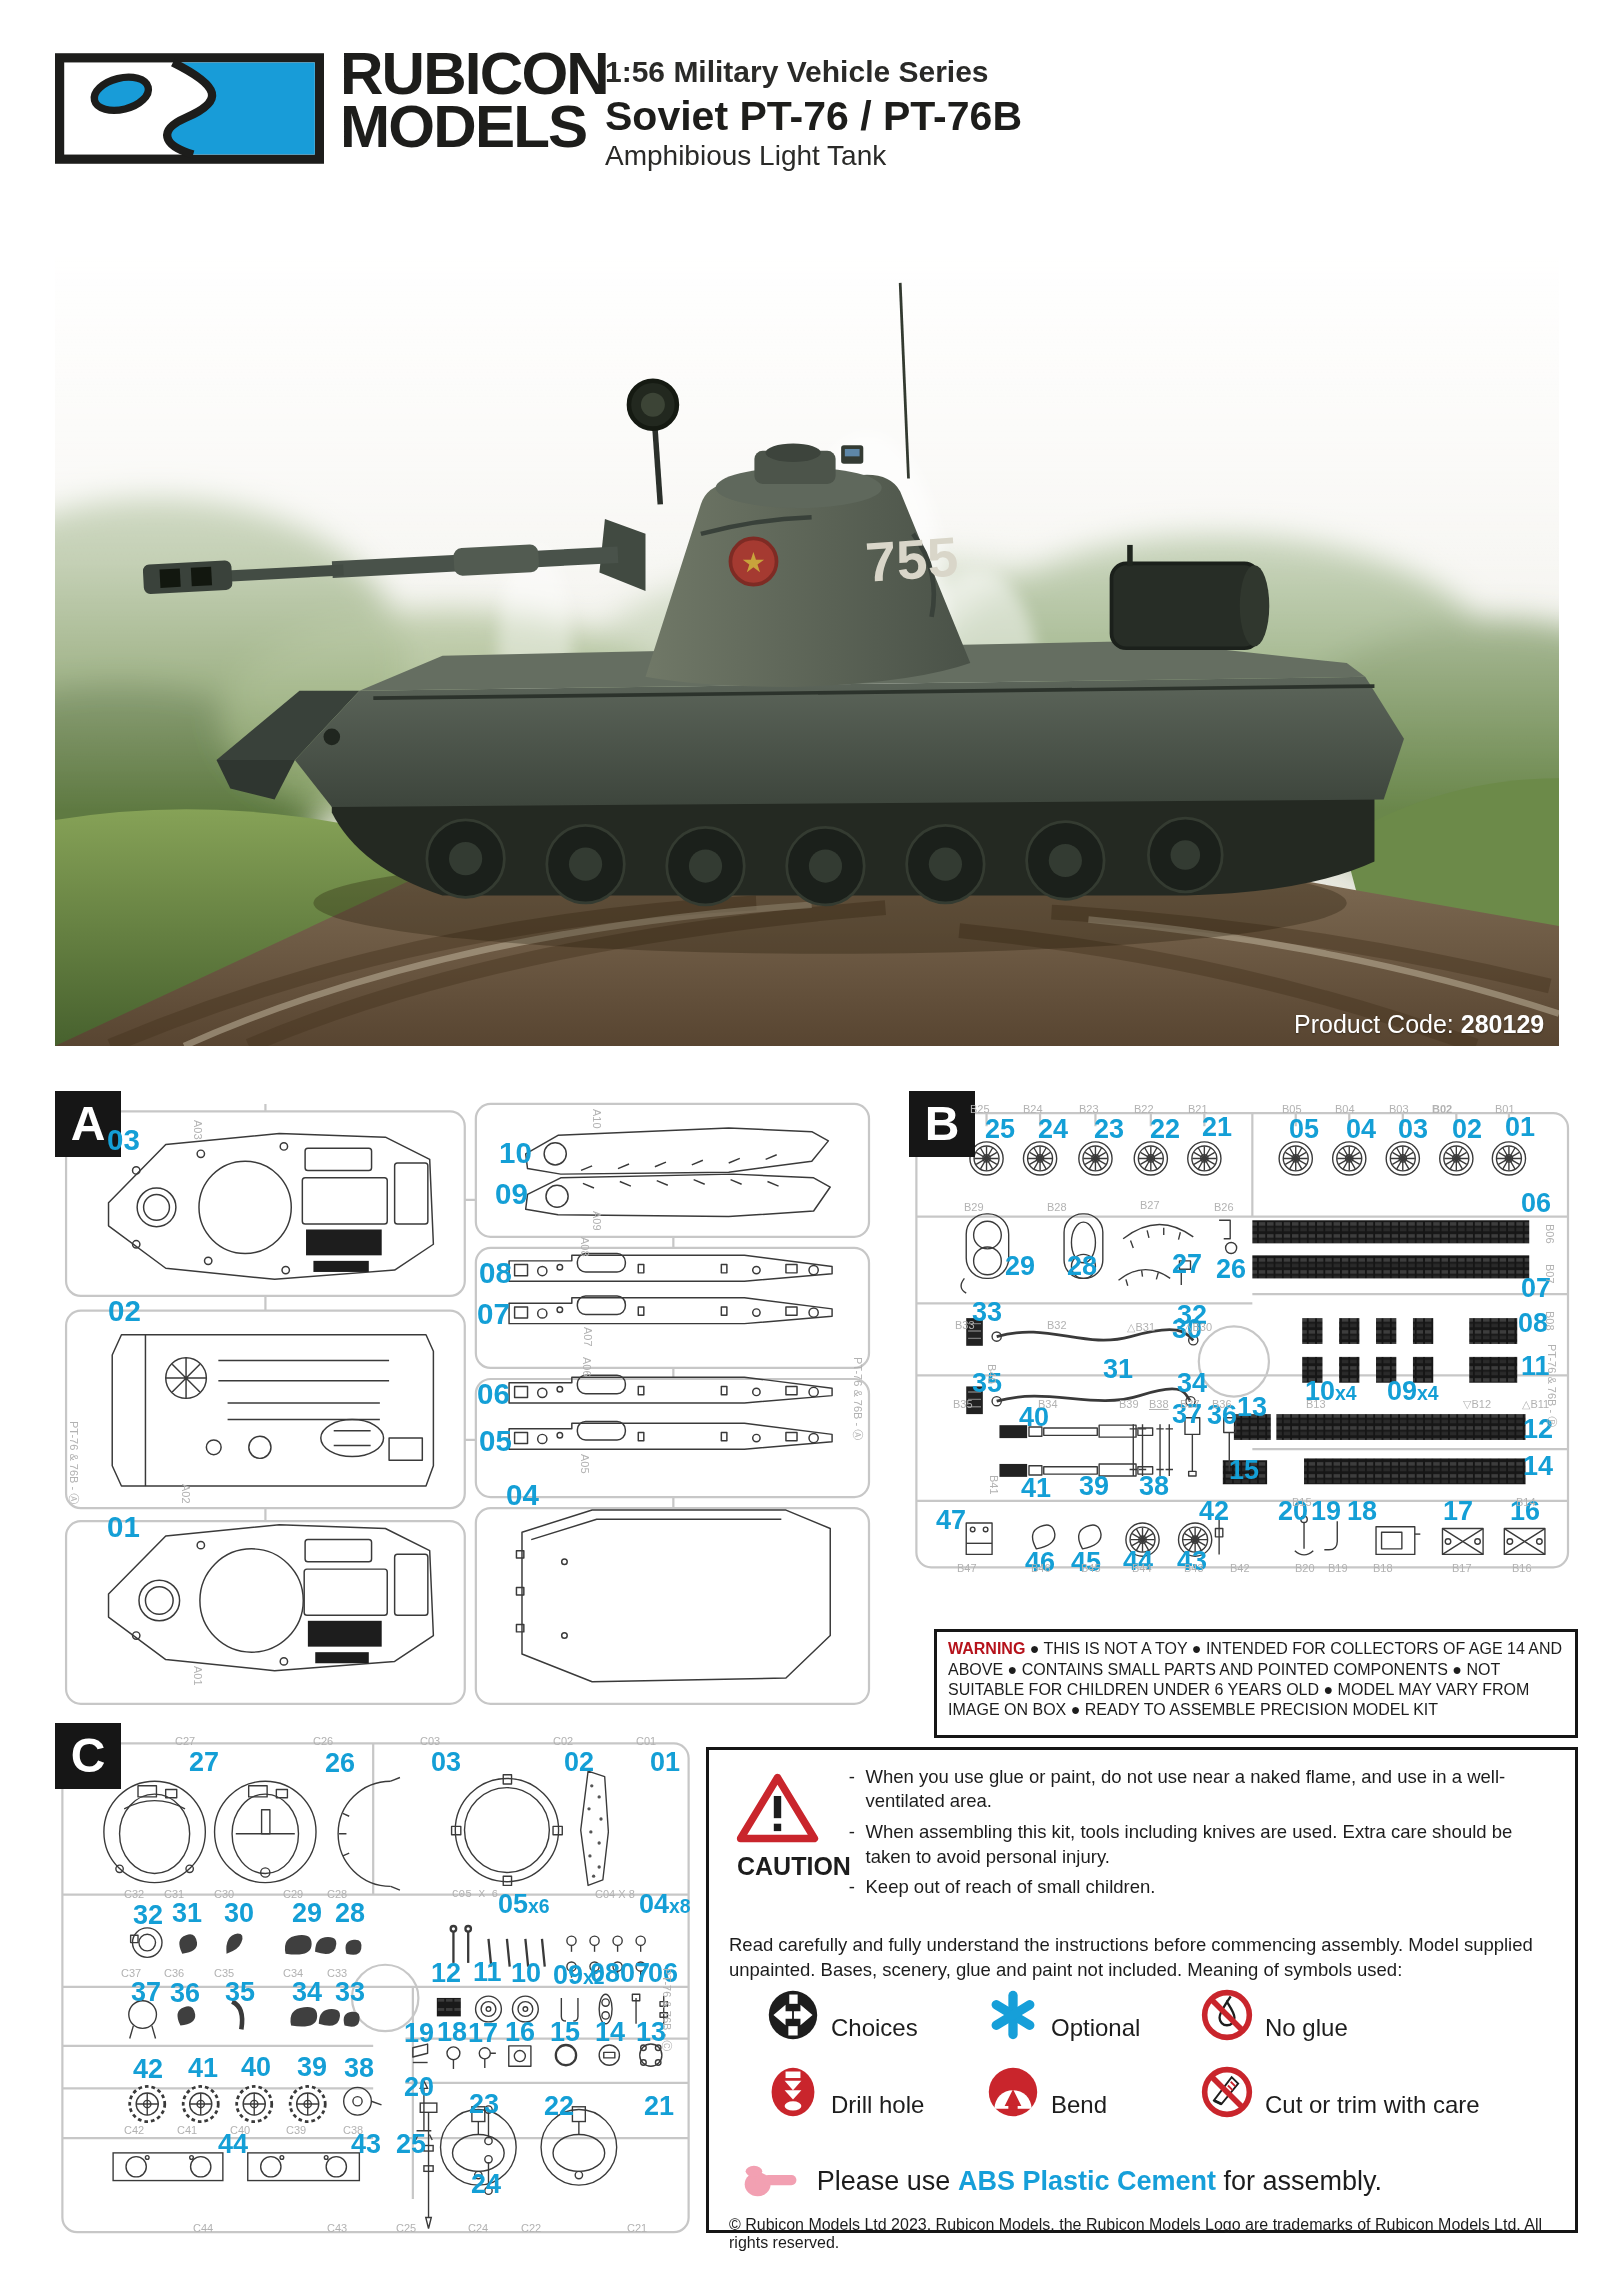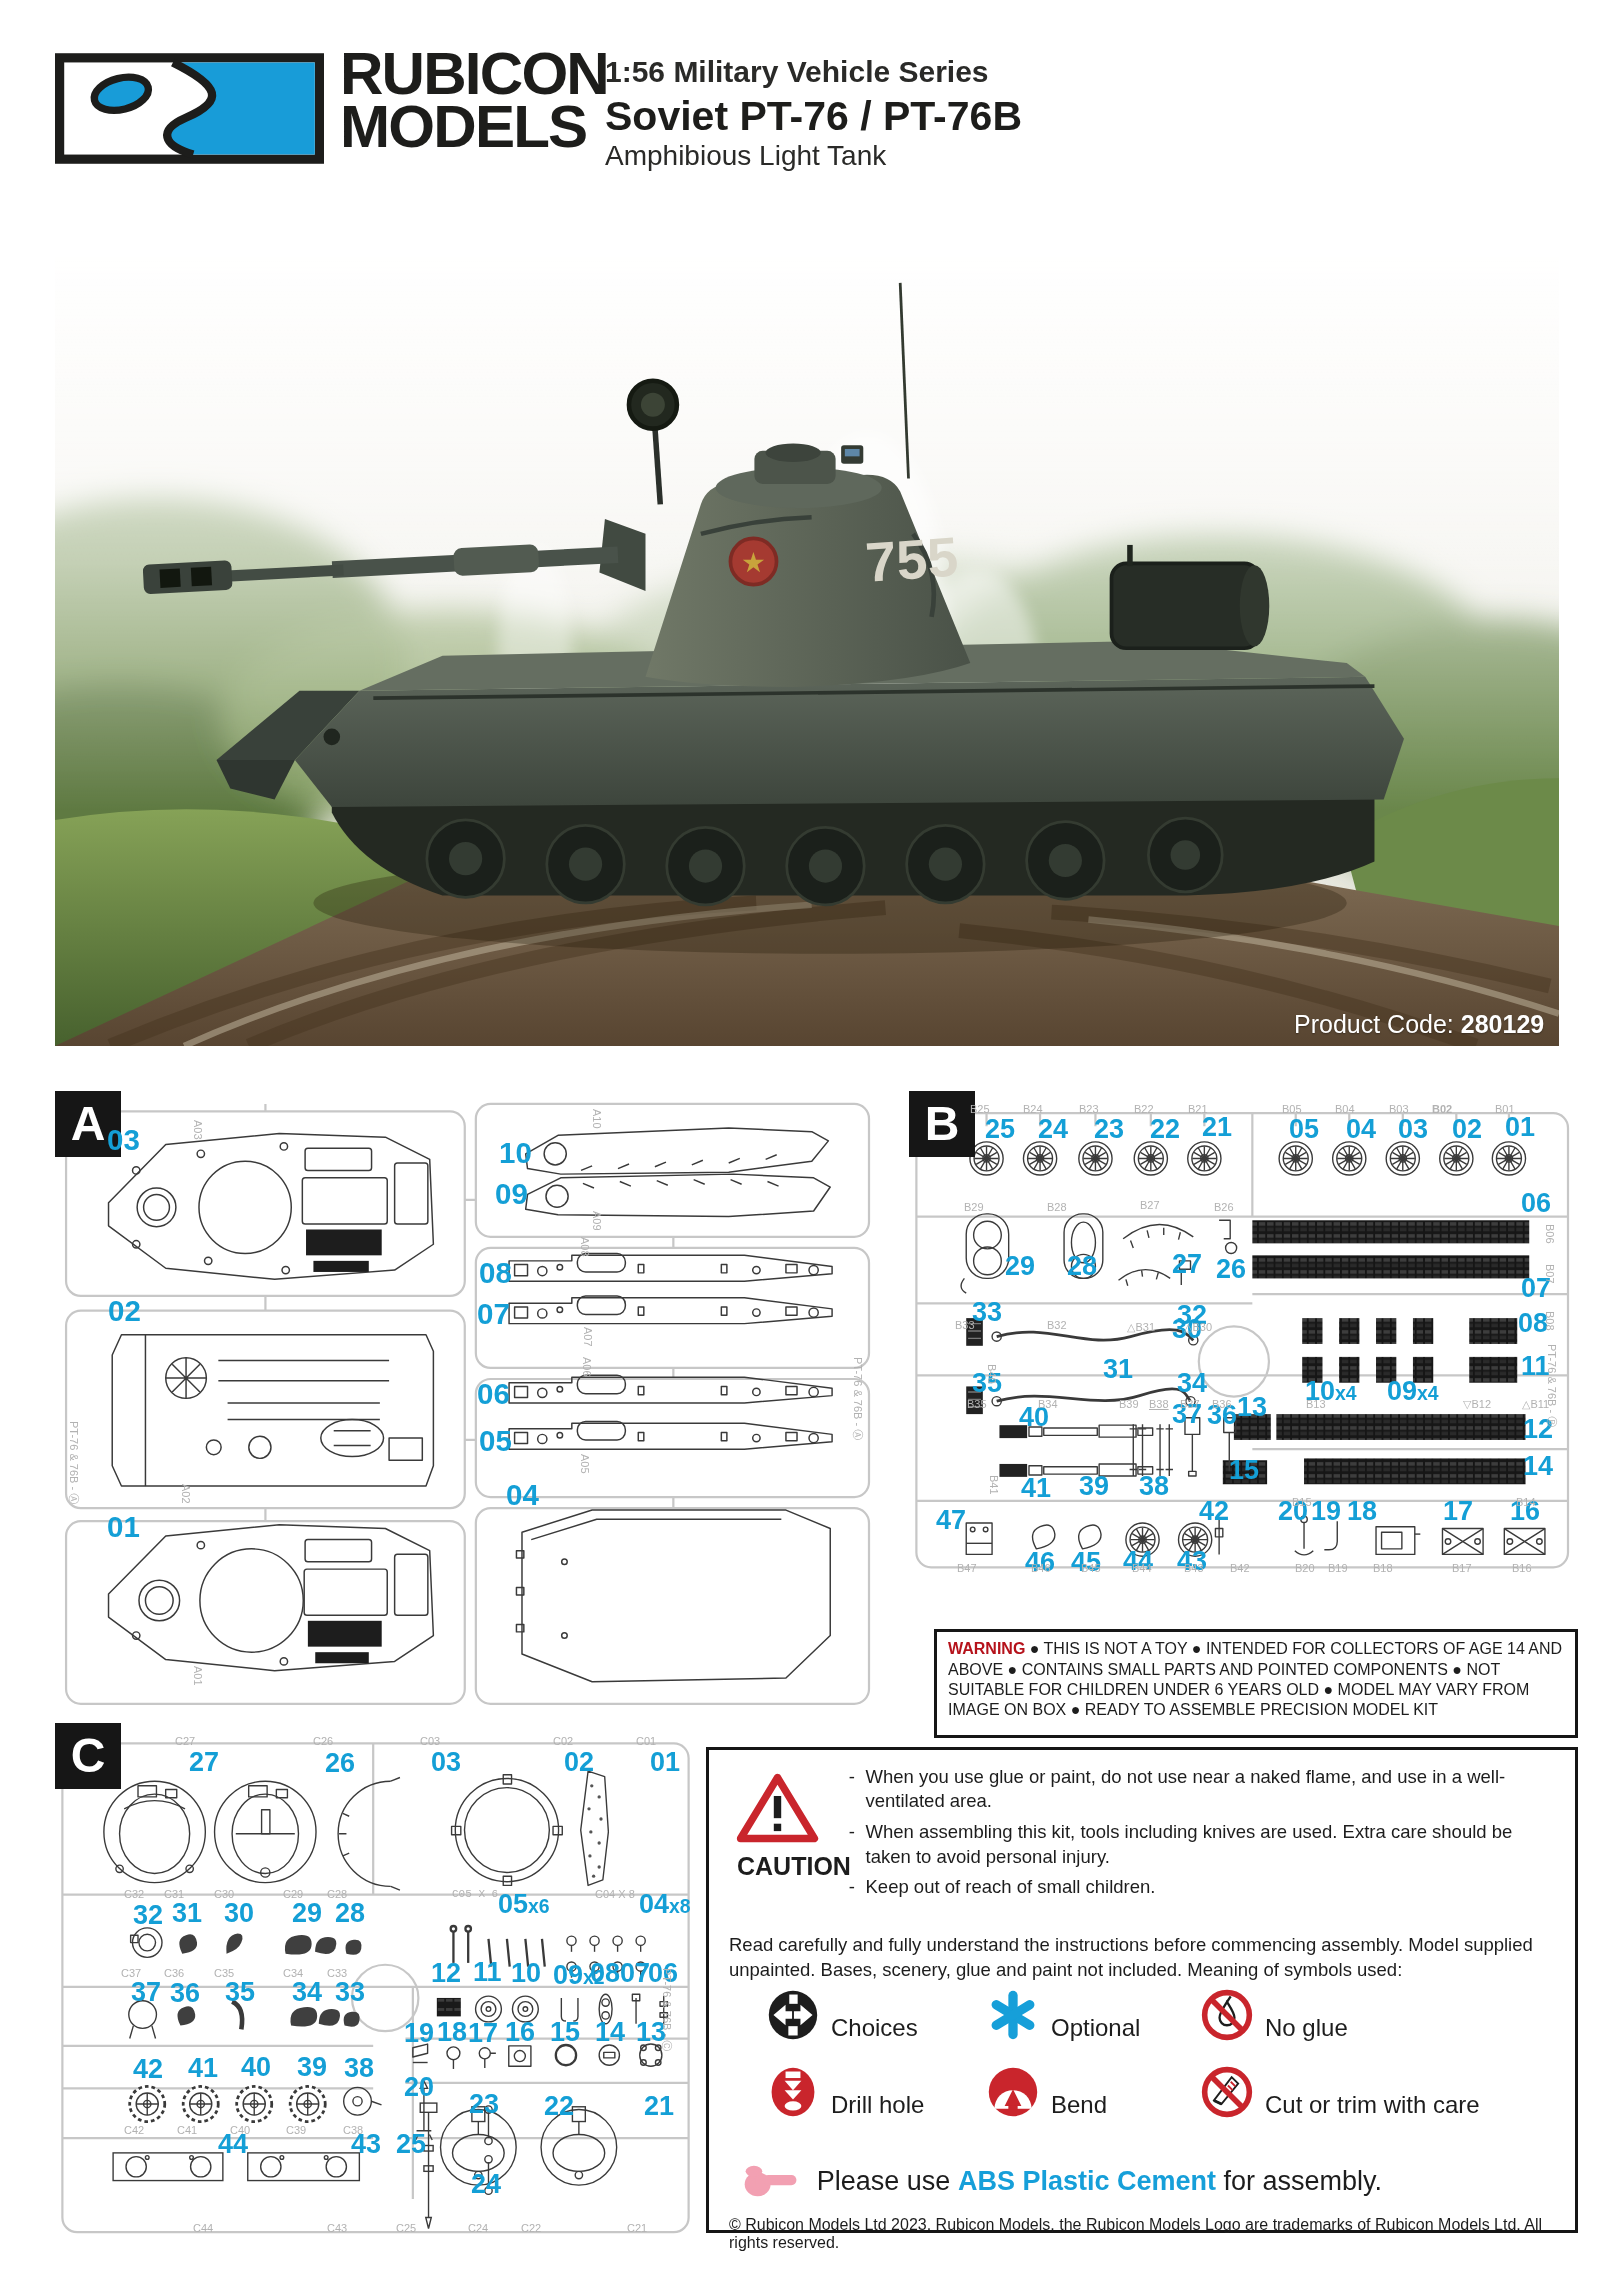--- a/index.html
+++ b/index.html
@@ -493,21 +493,21 @@
         <span class="ptag" style="left: 523px; top: 14.8px; font-weight: bold;">B02</span>
         <span class="ptag" style="left: 586px; top: 14.8px;">B01</span>
         <span class="ptag" style="left: 55px; top: 113px;">B29</span>
         <span class="ptag" style="left: 138px; top: 113px;">B28</span>
         <span class="ptag" style="left: 231px; top: 111px;">B27</span>
         <span class="ptag" style="left: 305px; top: 113px;">B26</span>
         <span class="ptag" style="left: 46px; top: 231px;">B33</span>
         <span class="ptag" style="left: 138px; top: 231px;">B32</span>
         <span class="ptag" style="left: 218px; top: 233px;">△B31</span>
         <span class="ptag" style="left: 275px; top: 233px;">△B30</span>
-        <span class="ptag" style="left: 58px; top: 310px;">B35</span>
+        <span class="ptag" style="left: 44px; top: 310px;">B35</span>
         <span class="ptag" style="left: 129px; top: 310px;">B34</span>
         <span class="ptag" style="left: 210px; top: 310px;">B39</span>
         <span class="ptag" style="left: 240px; top: 310px; text-decoration: underline;">B38</span>
         <span class="ptag" style="left: 271px; top: 310px;">B37</span>
         <span class="ptag" style="left: 303px; top: 310px;">B36</span>
         <span class="ptag" style="left: 397px; top: 310px;">B13</span>
         <span class="ptag" style="left: 554px; top: 310px;">▽B12</span>
         <span class="ptag" style="left: 613px; top: 310px;">△B11</span>
         <span class="ptag" style="left: 383px; top: 408px;">B15</span>
         <span class="ptag" style="left: 607px; top: 408px;">B14</span>

